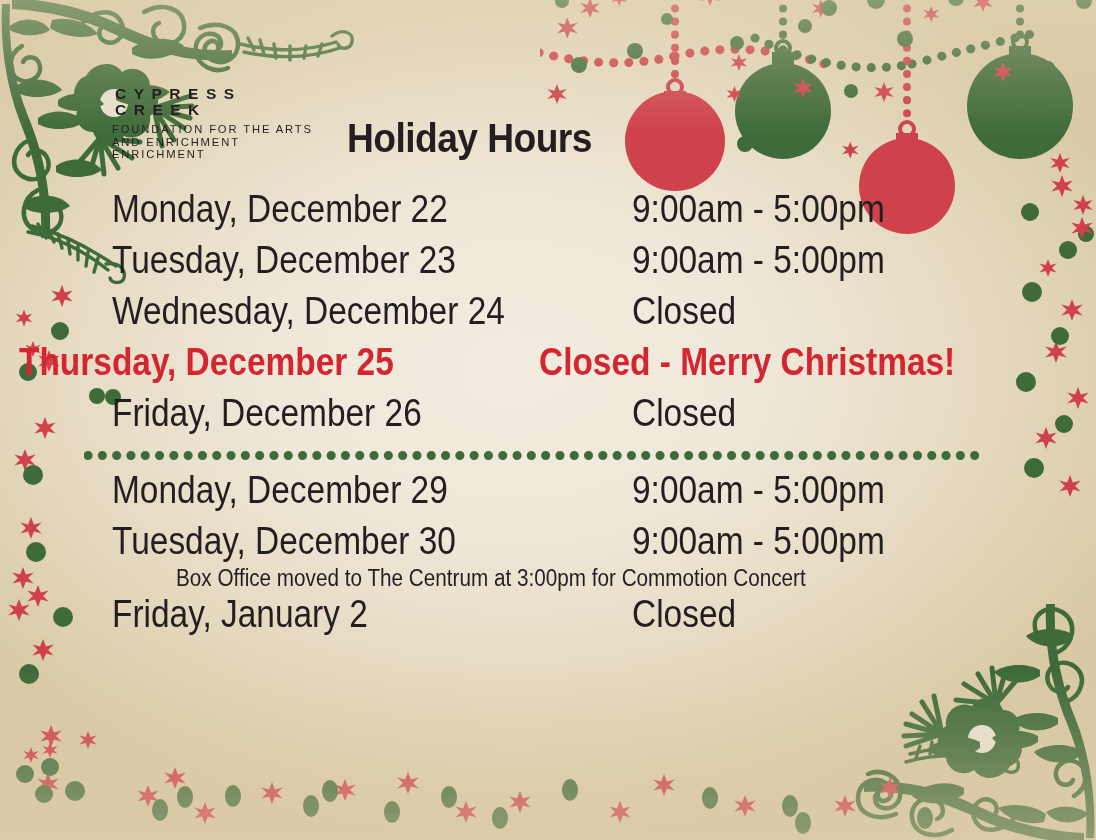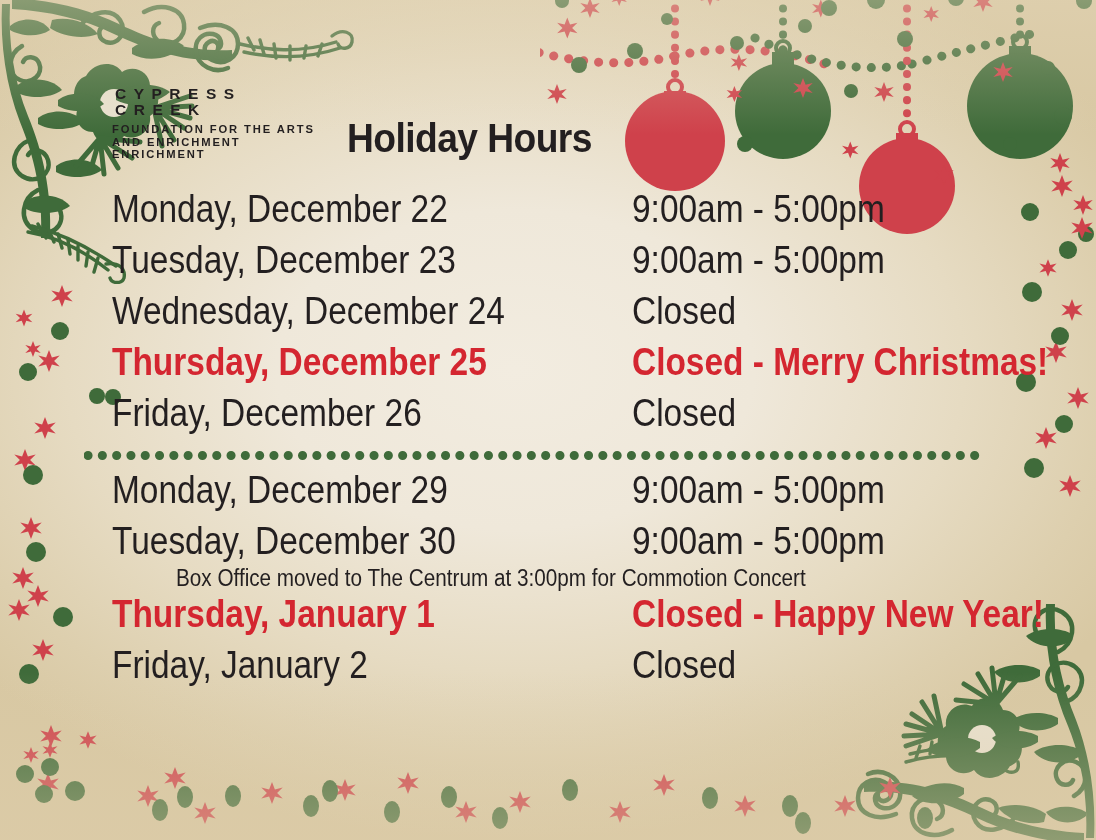--- a/index.html
+++ b/index.html
@@ -33,33 +33,33 @@
   #logo-word{position:relative;height:54px;}
   .logo-face{
     font-family:"Liberation Sans", sans-serif;
     font-size:63px;font-weight:bold;color:#9c2a63;
     line-height:54px;letter-spacing:-1px;
     transform:scaleX(1.1);transform-origin:left center;
     display:block;
   }
   #logo-stars{position:absolute;left:6px;bottom:-5px;width:216px;height:22px;}
   .logo-bottom{
-    font-size:11.2px;font-weight:bold;letter-spacing:1.9px;color:#231f20;
+    font-size:11.2px;font-weight:normal;letter-spacing:1.9px;color:#231f20;
     line-height:12.5px;margin-top:6px;
   }
   #page-title{
     font-size:40px;font-weight:bold;color:#231f20;
     line-height:1;letter-spacing:-0.6px;
     transform:scaleX(.93);transform-origin:left bottom;
     white-space:nowrap;padding-bottom:3px;
   }
 
   
   #schedule{position:absolute;left:112px;top:190px;width:900px;z-index:5;}
-  .row{display:flex;align-items:baseline;height:51px;}
+  .row{display:flex;align-items:baseline;height:51px;justify-content:flex-end;}
   .day,.hours{
     font-size:38px;color:#231f20;line-height:1;white-space:nowrap;
     transform:scaleX(.88);transform-origin:left bottom;
   }
   .day{width:520px;flex:0 0 520px;}
   .hours{flex:1 1 auto;}
   .row.holiday .day,.row.holiday .hours{color:#d42630;font-weight:bold;}
   .note{
     font-size:23px;color:#231f20;line-height:1;white-space:nowrap;
     transform:scaleX(.9);transform-origin:left top;
@@ -383,24 +383,20 @@
     <div>
       <div class="row">
         <div class="day">Monday, December 29</div>
         <div class="hours">9:00am - 5:00pm</div>
       </div>
       <div class="row">
         <div class="day">Tuesday, December 30</div>
         <div class="hours">9:00am - 5:00pm</div>
       </div>
       <div class="note">Box Office moved to The Centrum at 3:00pm for Commotion Concert</div>
-      <div class="row holiday">
-        <div class="day">Thursday, January 1</div>
-        <div class="hours">Closed - Happy New Year!</div>
-      </div>
       <div class="row">
         <div class="day">Friday, January 2</div>
         <div class="hours">Closed</div>
       </div>
     </div>
 
   </div>
 </div>
 
 </body></html>

